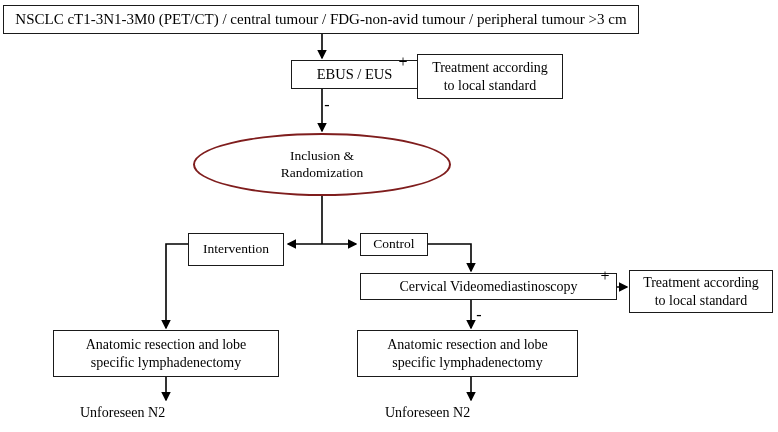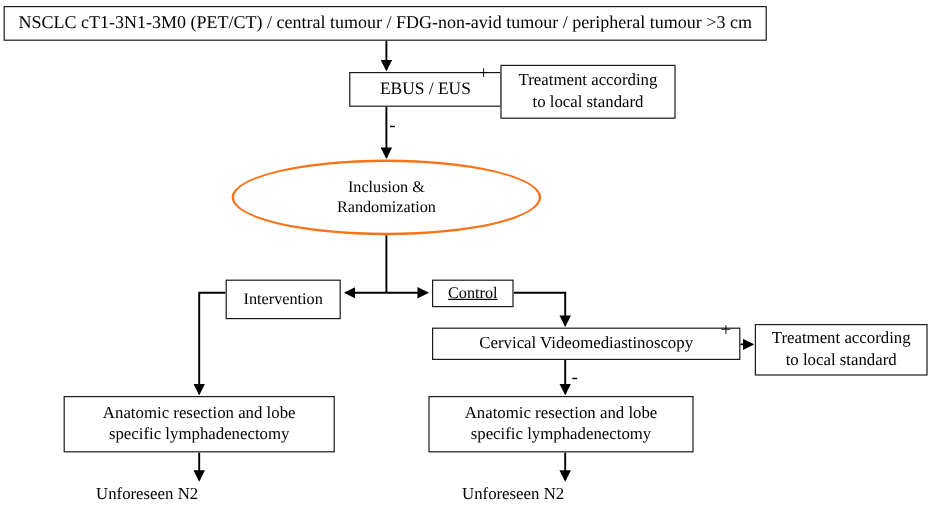--- a/index.html
+++ b/index.html
@@ -32,41 +32,41 @@
     justify-content: center;
     text-align: center;
     color: #000000;
     background: #ffffff;
     line-height: 1.22;
   }
   .box {
     border: 1.6px solid #1a1a1a;
   }
   .ellipse-node {
-    border: 2px solid #f97316;
+    border: 2px solid #7f1d1d;
     border-radius: 50%;
     background: #ffffff;
   }
   .label-plain {
     position: absolute;
     color: #000000;
     background: transparent;
   }
   .sign {
     position: absolute;
     color: #000000;
     font-family: "Liberation Serif", "DejaVu Serif", serif;
     text-align: center;
   }
   #node-header      { left: 3px;   top: 5px;   width: 636px; height: 29px; font-size: 15px; }
   #node-ebus        { left: 259px; top: 60px;  width: 127px; height: 29px; font-size: 14.5px; margin-left: 32px; }
   #node-treatment-1 { left: 417px; top: 54px;  width: 146px; height: 45px; font-size: 14px; }
   #node-inclusion   { left: 193px; top: 133px; width: 258px; height: 63px; font-size: 13.5px; }
   #node-intervention{ left: 188px; top: 233px; width: 96px;  height: 33px; font-size: 13.5px; }
-  #node-control     { left: 360px; top: 233px; width: 68px;  height: 23px; font-size: 13.5px; text-decoration: underline; }
+  #node-control     { left: 360px; top: 233px; width: 68px;  height: 23px; font-size: 13.5px; }
   #node-cvm         { left: 360px; top: 273px; width: 257px; height: 27px; font-size: 14px; }
   #node-treatment-2 { left: 629px; top: 270px; width: 144px; height: 43px; font-size: 14px; }
   #node-surgery-l   { left: 53px;  top: 330px; width: 226px; height: 47px; font-size: 14px; }
   #node-surgery-r   { left: 357px; top: 330px; width: 221px; height: 47px; font-size: 14px; }
   #label-n2-left    { left: 80px;  top: 405px; width: 172px; font-size: 14px; }
   #label-n2-right   { left: 385px; top: 405px; width: 172px; font-size: 14px; }
   #sign-minus-1     { left: 320px; top: 96px;  width: 14px;  font-size: 16px; }
   #sign-plus-1      { left: 396px; top: 53px;  width: 14px;  font-size: 16px; }
   #sign-minus-2     { left: 472px; top: 306px; width: 14px;  font-size: 16px; }
   #sign-plus-2      { left: 598px; top: 267px; width: 14px;  font-size: 16px; }

